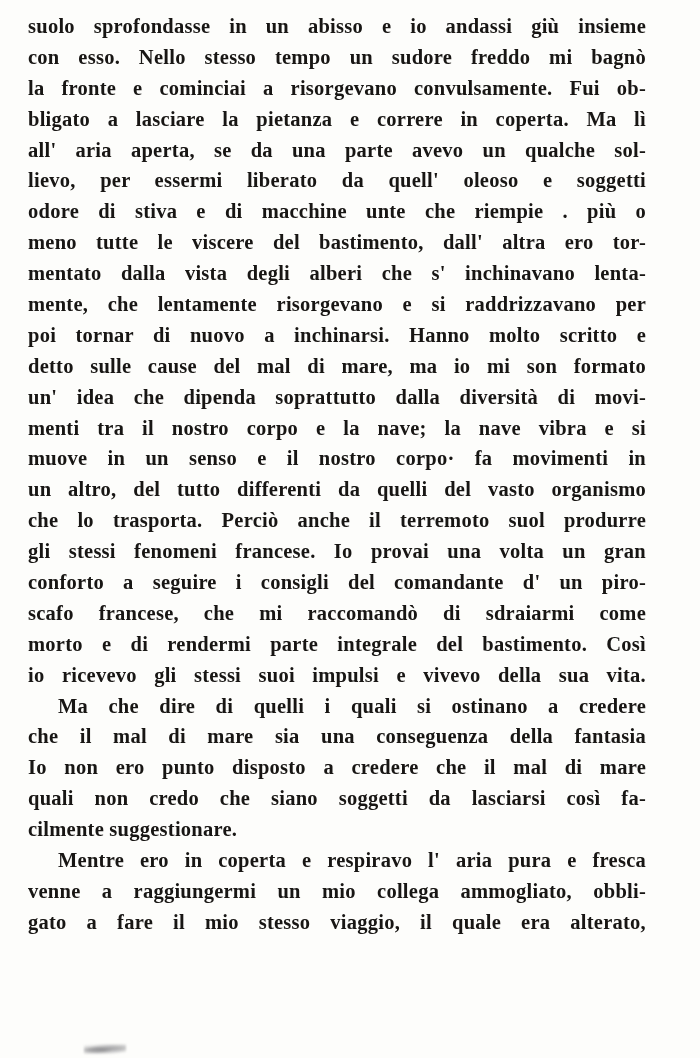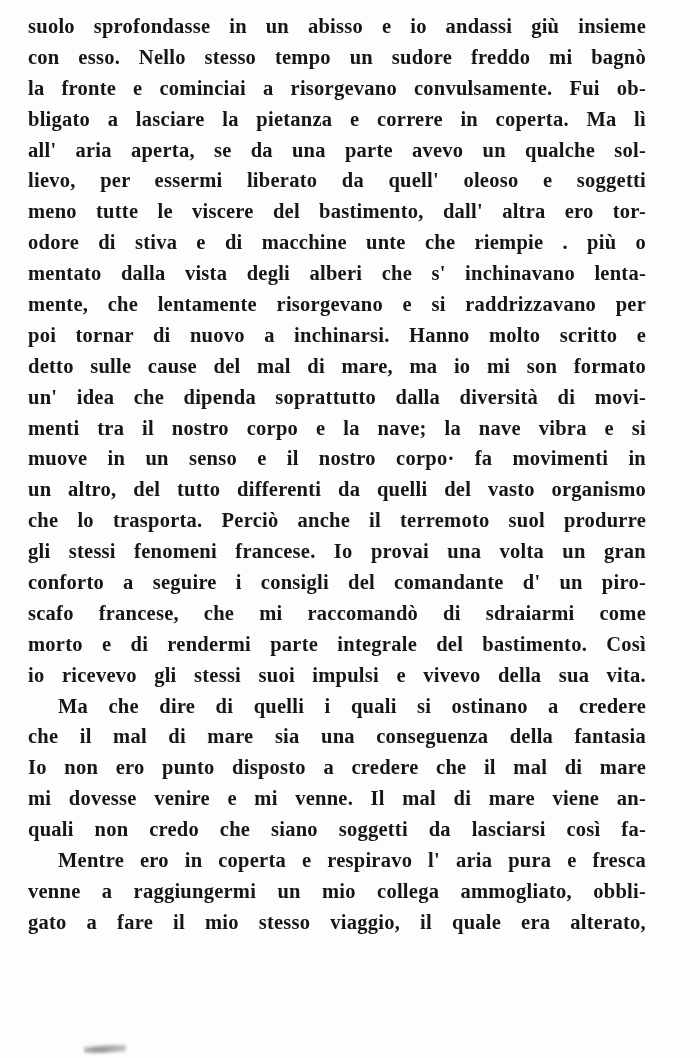--- a/index.html
+++ b/index.html
@@ -57,42 +57,42 @@
 
 <div class="page">
   <div class="text-block">
 
     <div class="line">suolo sprofondasse in un abisso e io andassi giù insieme</div>
     <div class="line">con esso. Nello stesso tempo un sudore freddo mi bagnò</div>
     <div class="line">la fronte e cominciai a risorgevano convulsamente. Fui ob-</div>
     <div class="line">bligato a lasciare la pietanza e correre in coperta. Ma lì</div>
     <div class="line">all' aria aperta, se da una parte avevo un qualche sol-</div>
     <div class="line">lievo, per essermi liberato da quell' oleoso e soggetti</div>
+    <div class="line">odore di stiva e di macchine unte che riempie . più o</div>
     <div class="line">meno tutte le viscere del bastimento, dall' altra ero tor-</div>
-    <div class="line">odore di stiva e di macchine unte che riempie . più o</div>
     <div class="line">mentato dalla vista degli alberi che s' inchinavano lenta-</div>
     <div class="line">mente, che lentamente risorgevano e si raddrizzavano per</div>
     <div class="line">poi tornar di nuovo a inchinarsi. Hanno molto scritto e</div>
     <div class="line">detto sulle cause del mal di mare, ma io mi son formato</div>
     <div class="line">un' idea che dipenda soprattutto dalla diversità di movi-</div>
     <div class="line">menti tra il nostro corpo e la nave; la nave vibra e si</div>
     <div class="line">muove in un senso e il nostro corpo· fa movimenti in</div>
     <div class="line">un altro, del tutto differenti da quelli del vasto organismo</div>
     <div class="line">che lo trasporta. Perciò anche il terremoto suol produrre</div>
     <div class="line">gli stessi fenomeni francese. Io provai una volta un gran</div>
     <div class="line">conforto a seguire i consigli del comandante d' un piro-</div>
     <div class="line">scafo francese, che mi raccomandò di sdraiarmi come</div>
     <div class="line">morto e di rendermi parte integrale del bastimento. Così</div>
     <div class="line">io ricevevo gli stessi suoi impulsi e vivevo della sua vita.</div>
 
     <div class="line indent">Ma che dire di quelli i quali si ostinano a credere</div>
     <div class="line">che il mal di mare sia una conseguenza della fantasia</div>
     <div class="line">Io non ero punto disposto a credere che il mal di mare</div>
-    <div class="line">mi dovesse venire e mi venne. Il mal di mare viene an-</div>
     <div class="line">quali non credo che siano soggetti da lasciarsi così fa-</div>
+    <div class="line lastline">cilmente suggestionare.</div>
 
     <div class="line indent">Mentre ero in coperta e respiravo l' aria pura e fresca</div>
     <div class="line">venne a raggiungermi un mio collega ammogliato, obbli-</div>
     <div class="line">gato a fare il mio stesso viaggio, il quale era alterato,</div>
 
   </div>
 
   <div class="smudge"></div>
 </div>
 

